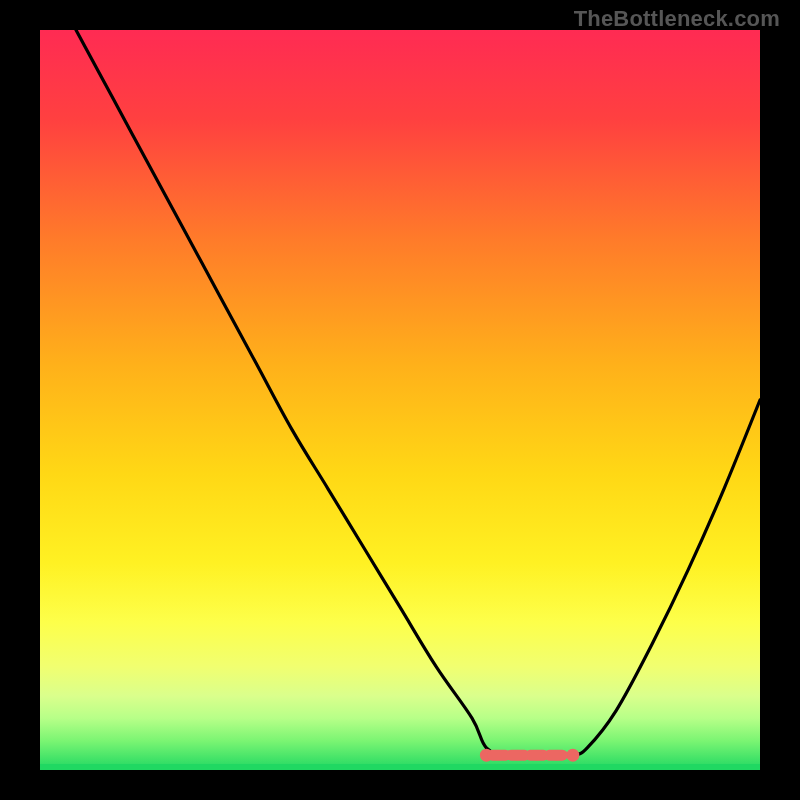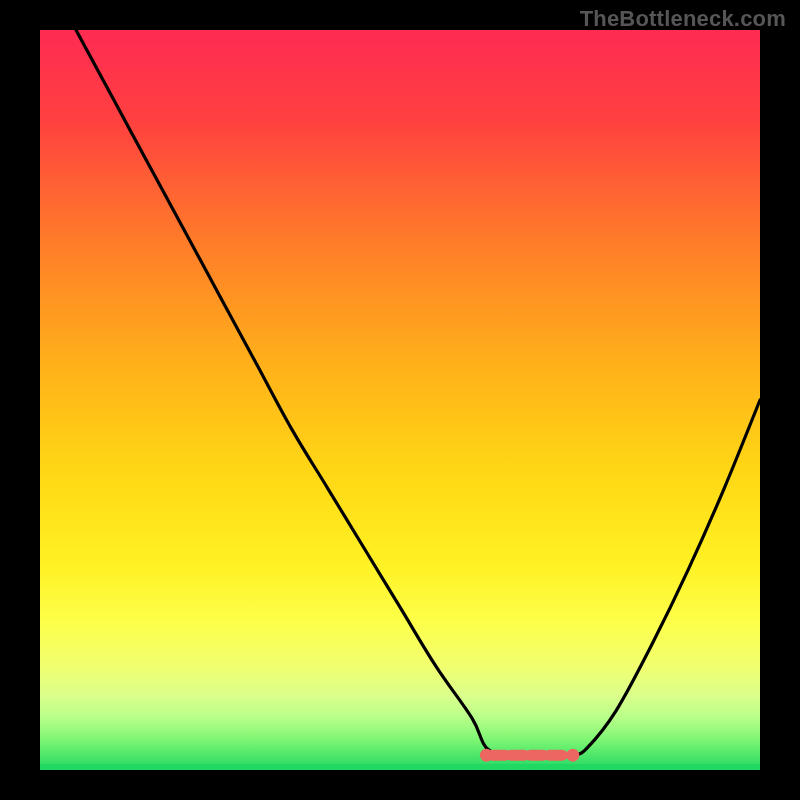--- a/index.html
+++ b/index.html
@@ -12,21 +12,21 @@
   }
   .container {
     position: relative;
     width: 800px;
     height: 800px;
     background: #000;
   }
   .watermark {
     position: absolute;
     top: 6px;
-    right: 14px;
+    right: 20px;
     font-family: Arial, Helvetica, sans-serif;
     font-size: 22px;
     font-weight: bold;
     color: #565656;
     letter-spacing: 0.2px;
   }
   svg {
     position: absolute;
     top: 0;
     left: 0;

